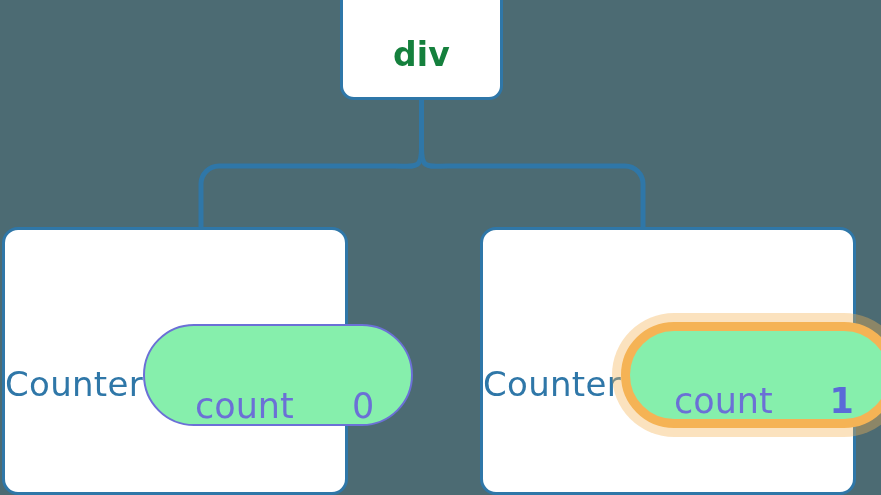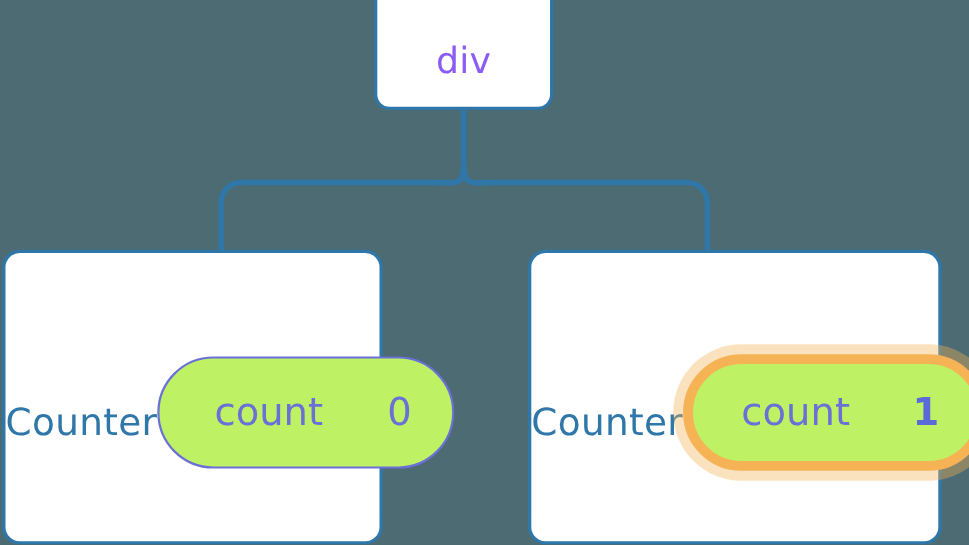--- a/index.html
+++ b/index.html
@@ -43,24 +43,25 @@
     top: -22px;
     width: 163px;
     height: 122px;
     border-radius: 14px;
     display: flex;
     align-items: flex-end;
     justify-content: center;
   }
   .node-div .node-title {
     font-size: 33px;
-    color: #8b5cf6;
+    color: #15803d;
     line-height: 1;
     padding-bottom: 26px;
     letter-spacing: 0.2px;
+    font-weight: bold;
   }
 
   .card {
     position: absolute;
     background: #ffffff;
     border: 3px solid #2f77a8;
     border-radius: 16px;
     box-sizing: border-box;
     display: flex;
     flex-direction: row;
@@ -88,24 +89,24 @@
   }
 
   
   .pill-wrap {
     position: relative;
     margin-top: 28px;
   }
   .pill {
     position: relative;
     display: flex;
-    align-items: center;
+    align-items: flex-end;
     border: 2px solid #6b70d6;
     border-radius: 999px;
-    background: #bef264;
+    background: #86efac;
     box-sizing: border-box;
     height: 102px;
   }
   .pill .pill-key {
     display: flex;
     align-items: center;
     justify-content: center;
     font-size: 35px;
     color: #6b70d6;
     padding: 0 22px 0 52px;

